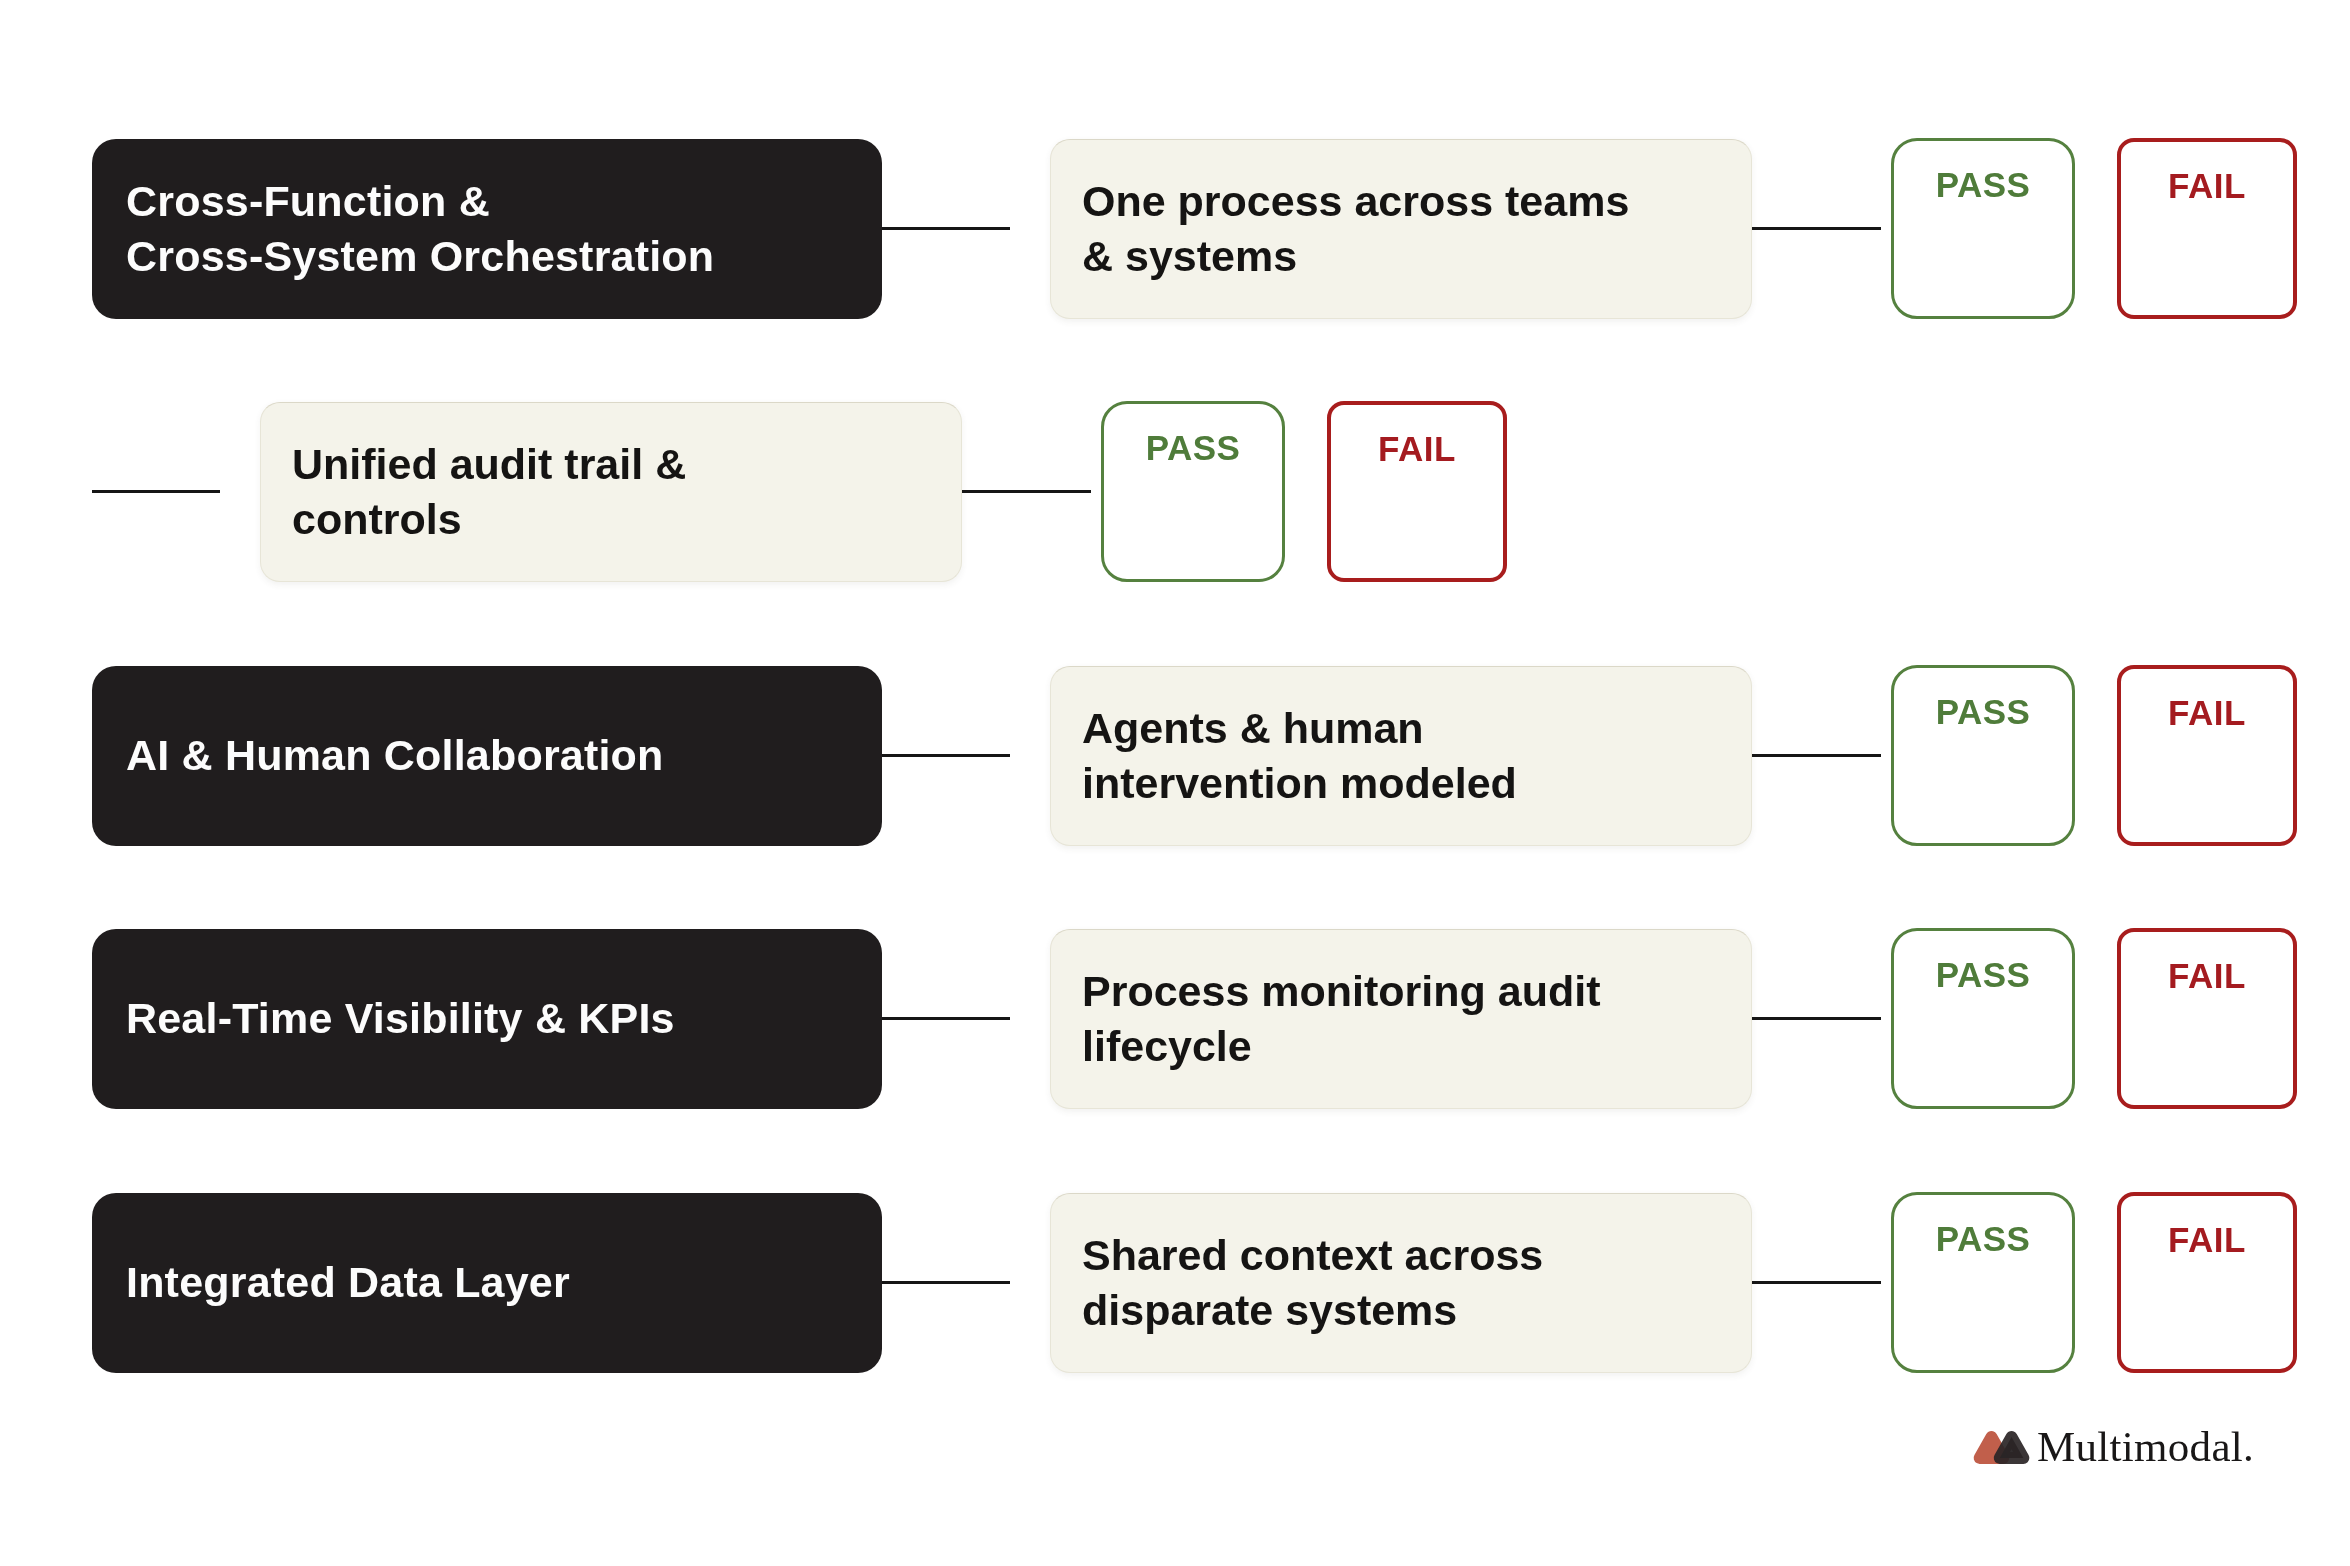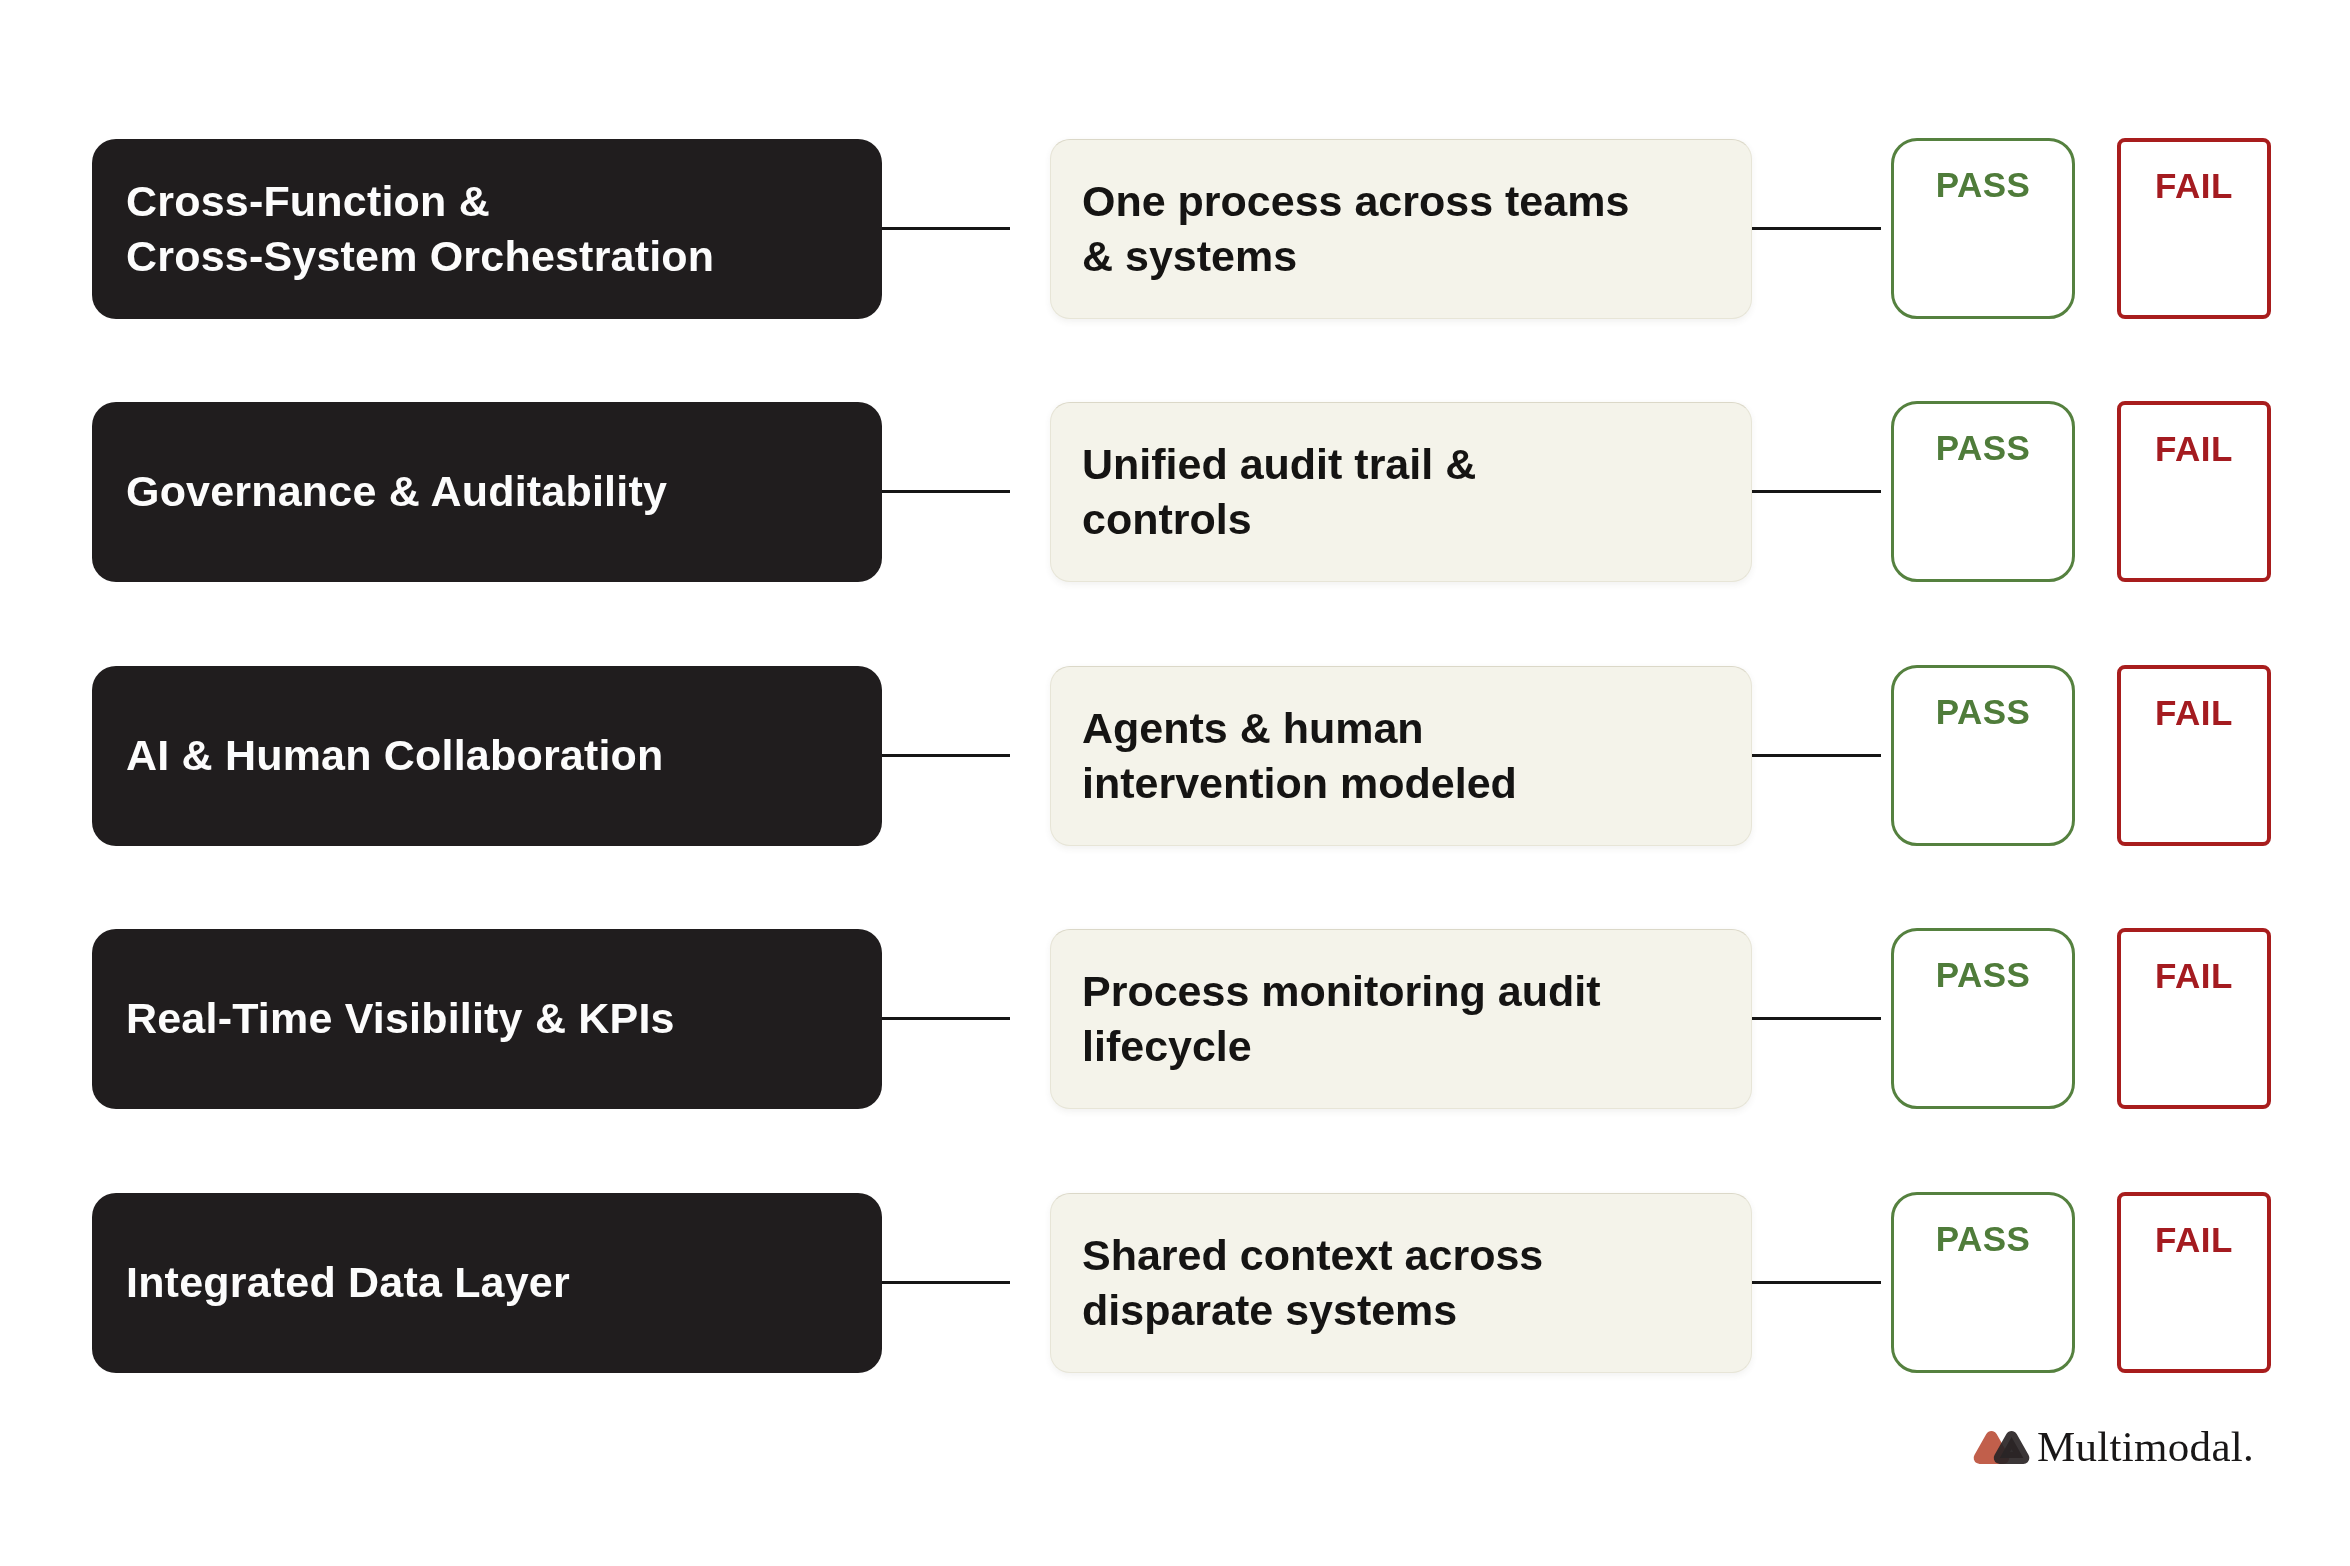--- a/index.html
+++ b/index.html
@@ -63,23 +63,23 @@
   }
   .pass-box{
     width:184px;
     border:3.7px solid #55813f;
     border-radius:26px;
     color:#4f7c3a;
     margin-right:42px;
     margin-left:10px;
   }
   .fail-box{
-    width:154px;
+    width:180px;
     border:4.6px solid #a81d1d;
-    border-radius:8px;
+    border-radius:17px;
     color:#a41b20;
   }
   .brand{
     position:absolute;
     top:1422px;left:1971px;
     display:flex;align-items:center;gap:5px;
   }
   .brand-text{
     font-family:"Liberation Serif","DejaVu Serif",serif;
     font-size:43px;
@@ -101,21 +101,20 @@
     <div class="connector conn-2"></div>
     <div class="verdict-box pass-box">
         <span>PASS</span>
       </div>
     <div class="verdict-box fail-box">
         <span>FAIL</span>
       </div>
   </div>
 
   <div class="row r1">
-    <div class="cat-box"><span>Governance &amp; Auditability</span></div>
     <div class="connector conn-1"></div>
     <div class="crit-box"><span>Unified audit trail &amp;
 controls</span></div>
     <div class="connector conn-2"></div>
     <div class="verdict-box pass-box">
         <span>PASS</span>
       </div>
     <div class="verdict-box fail-box">
         <span>FAIL</span>
       </div>

